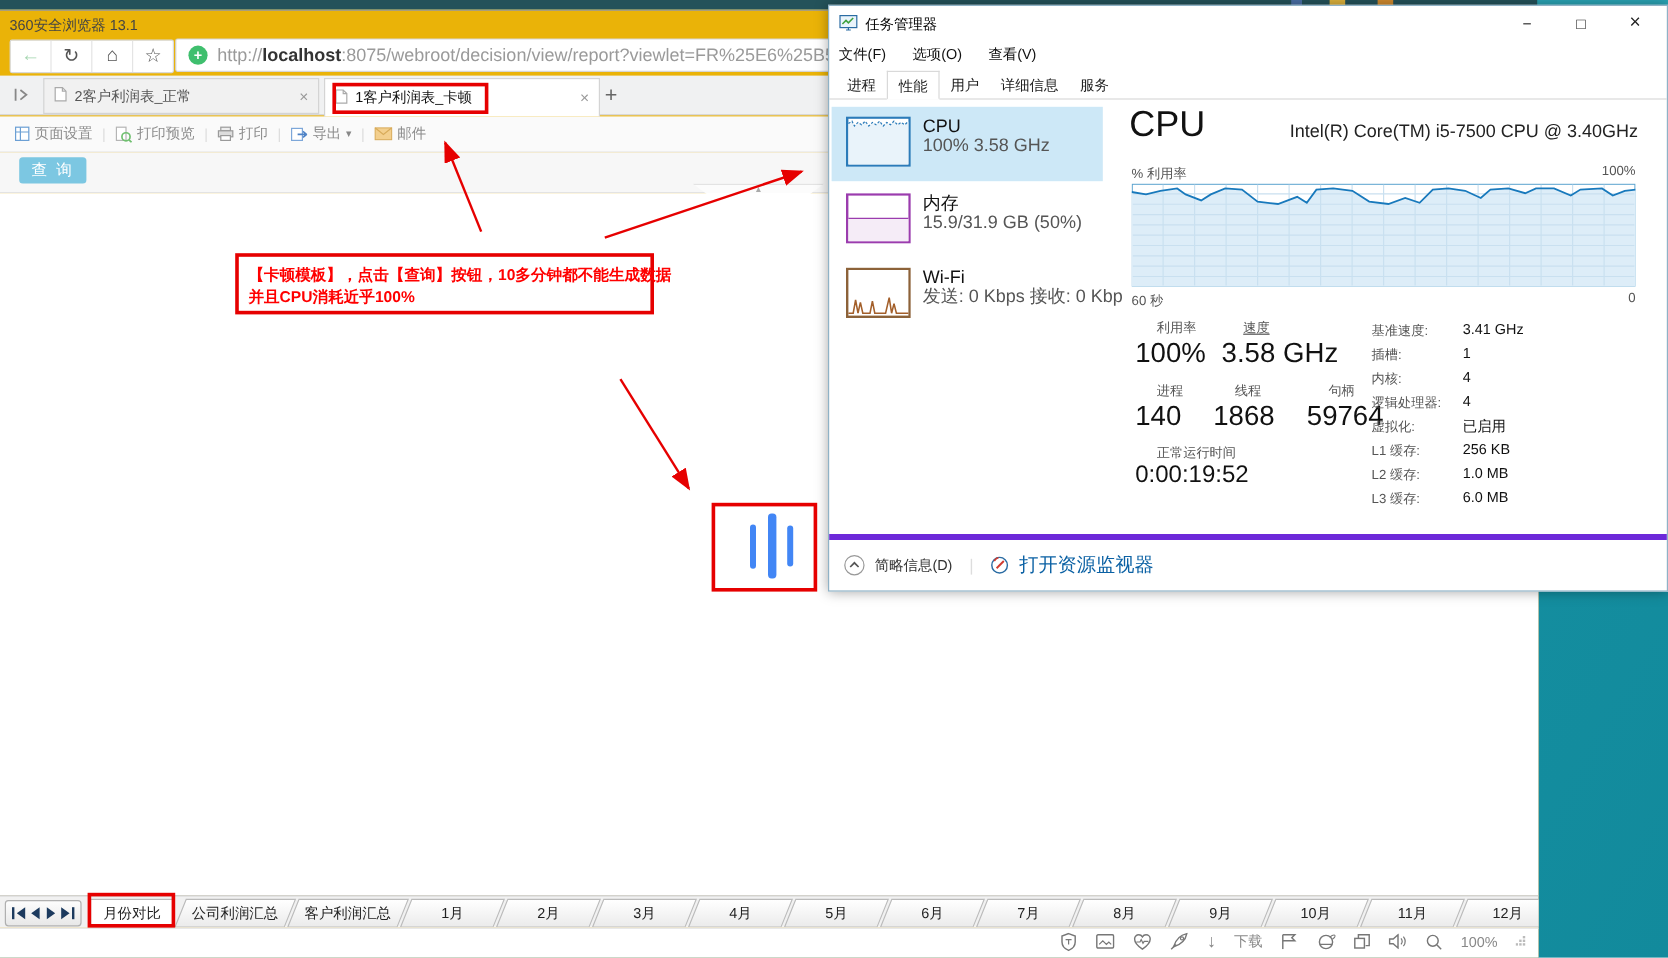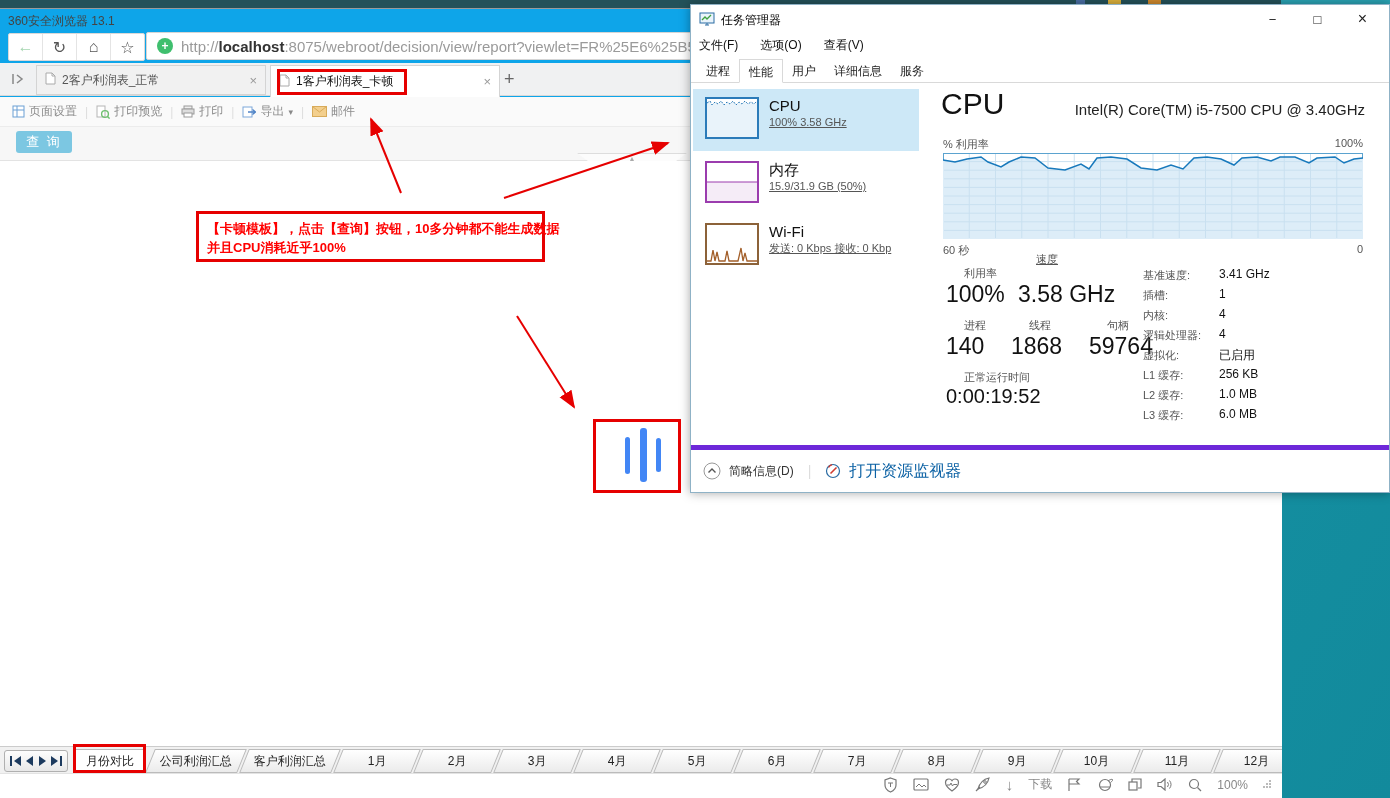--- a/index.html
+++ b/index.html
@@ -4,21 +4,21 @@
 <style>
   html,body{margin:0;padding:0;}
   body{width:1390px;height:798px;position:relative;overflow:hidden;
        font-family:"Liberation Sans","DejaVu Sans",sans-serif;
        background:linear-gradient(120deg,#1d9fb0 0%,#128a9c 100%);}
   .ab{position:absolute;}
   
   .top-strip{left:0;top:0;width:1390px;height:8px;background:#24525a;}
   .strip-seg{top:0;height:8px;}
   
-  .bw{left:0;top:8px;width:1282px;height:790px;background:#0ea5e9;
+  .bw{left:0;top:8px;width:1282px;height:790px;background:#eab308;
       border:1px solid #9a9a9a;border-left:none;box-sizing:border-box;}
   .bw-title{left:8px;top:4px;font-size:12px;color:#444;}
   .nav-group{left:8px;top:24px;height:26px;display:flex;background:#fff;
              border:1px solid #d9d9d9;border-radius:2px;}
   .nav-btn{width:33px;height:26px;display:flex;align-items:center;justify-content:center;
            font-size:16px;color:#555;border-right:1px solid #e4e4e4;cursor:default;}
   .nav-btn:last-child{border-right:none;}
   .nav-back{color:#a5d6b0;font-weight:bold;}
   .url-bar{left:146px;top:23px;width:1126px;height:28px;background:#fff;
            border:1px solid #d5d5d5;border-radius:2px;display:flex;align-items:center;box-sizing:border-box;}
@@ -84,21 +84,21 @@
   .tm-tabs{left:0;top:54px;width:698px;height:24px;border-bottom:1px solid #d9d9d9;
            box-sizing:border-box;display:flex;padding-left:6px;font-size:12px;color:#222;}
   .tm-tab{padding:4px 9px;}
   .tm-tab-active{background:#fff;border:1px solid #d9d9d9;border-bottom:1px solid #fff;
                  margin-bottom:-1px;}
   
   .tm-item{left:2px;width:226px;display:flex;gap:10px;padding:8px 6px 8px 12px;box-sizing:border-box;}
   .tm-item-sel{background:#cde8f7;}
   .thumb{width:54px;height:42px;flex:none;}
   .tm-item-name{font-size:15px;color:#111;line-height:18px;}
-  .tm-item-det{font-size:11px;color:#555;line-height:14px;white-space:nowrap;text-decoration:underline;}
+  .tm-item-det{font-size:15px;color:#555;line-height:14px;white-space:nowrap;}
   
   .cpu-head{left:250px;top:82px;font-size:30px;color:#111;}
   .cpu-sub{left:250px;top:96px;width:424px;text-align:right;font-size:15px;color:#222;}
   .axis{font-size:11px;color:#555;}
   .bigchart{left:252px;top:148px;}
   .bs-label{font-size:11px;color:#555;margin-left:18px;}
   .bs-value{font-size:23px;color:#111;}
   .side-label{font-size:11px;color:#555;}
   .side-value{font-size:12px;color:#111;}
   .tm-footer{left:0;top:440px;width:698px;height:47px;border-top:5px solid #6d28d9;
@@ -412,21 +412,21 @@
       <path d="M26.25 1v84M52.5 1v84M78.75 1v84M105 1v84M131.25 1v84M157.5 1v84M183.75 1v84M210 1v84M236.25 1v84M262.5 1v84M288.75 1v84M315 1v84M341.25 1v84M367.5 1v84M393.75 1v84"></path>
       <path d="M1 8.6h418M1 17.2h418M1 25.8h418M1 34.4h418M1 43h418M1 51.6h418M1 60.2h418M1 68.8h418M1 77.4h418"></path>
     </g>
     <path d="M0 7 12 9 24 6 38 4 45 9 58 14 66 9 78 4 92 5 105 15 122 17 138 11 146 16 154 5 168 4 184 6 198 15 214 17 228 12 240 16 251 5 264 4 278 6 291 12 299 5 314 4 328 8 337 4 352 4 366 10 374 5 392 4 401 10 411 6 420 5" fill="none" stroke="#1879bc" stroke-width="1.5"></path>
   </svg>
 
   <div class="ab axis" style="left:252px;top:238px;text-align:center;">60 秒</div>
   <div class="ab axis" style="left:252px;top:238px;width:420px;text-align:right;">0</div>
 
   <div class="ab bs-label" style="left:255px;top:261px;">利用率</div>
-  <div class="ab bs-label" style="left:327px;top:247px;text-decoration:underline;">速度</div>
+  <div class="ab bs-label" style="left:327px;top:261px;text-decoration:underline;">速度</div>
   <div class="ab bs-value" style="left:255px;top:276px;">100%</div>
   <div class="ab bs-value" style="left:327px;top:276px;">3.58 GHz</div>
   <div class="ab bs-label" style="left:255px;top:313px;">进程</div>
   <div class="ab bs-label" style="left:320px;top:313px;">线程</div>
   <div class="ab bs-label" style="left:398px;top:313px;">句柄</div>
   <div class="ab bs-value" style="left:255px;top:328px;">140</div>
   <div class="ab bs-value" style="left:320px;top:328px;">1868</div>
   <div class="ab bs-value" style="left:398px;top:328px;">59764</div>
   <div class="ab bs-label" style="left:255px;top:365px;">正常运行时间</div>
   <div class="ab bs-value" style="left:255px;top:380px;font-size:20px;">0:00:19:52</div>

